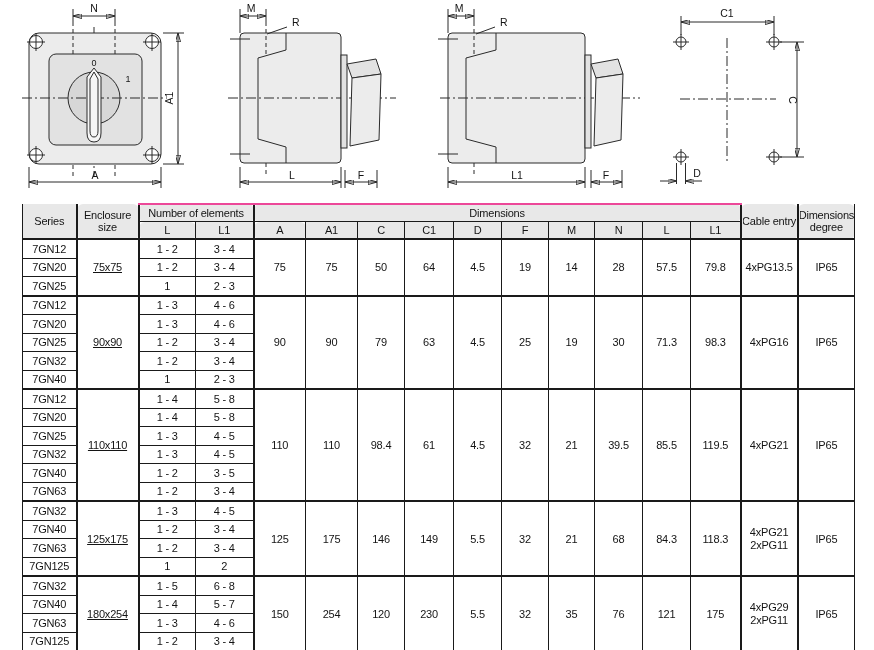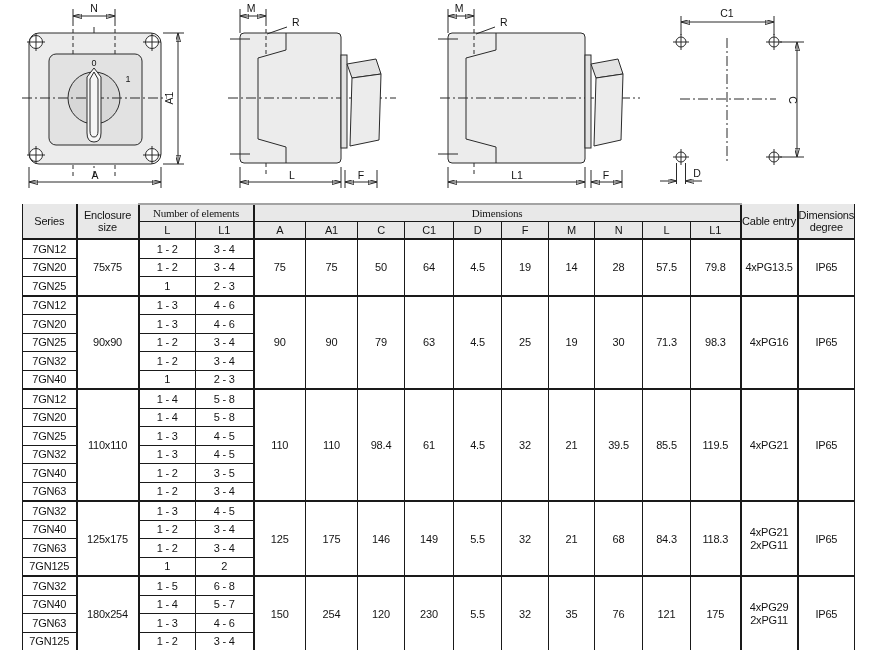--- a/index.html
+++ b/index.html
@@ -25,26 +25,26 @@
   .dim-table {
     position:absolute; left:22px; top:203px; width:832px;
     border-collapse:collapse; table-layout:fixed;
     font-size:11px; color:#141414; letter-spacing:-0.2px;
   }
   .dim-table th, .dim-table td {
     border:1px solid #1a1a1a; text-align:center; vertical-align:middle;
     padding:0; font-weight:normal; overflow:hidden;
   }
   .dim-table thead th { background:#e8e8e8; height:16px; border-top:0; }
-  .dim-table th.bt2 { border-top:2px solid #a3a3a3;font-family:Liberation Serif, serif; }
+  .dim-table th.bt2 { border-top:2px solid #ec4899; }
   .dim-table .hb  { border-bottom:2px solid #1a1a1a; }
-  .dim-table .bl2 { border-left-width:2px; }
+  .dim-table .bl2 { border-left-width:2px;border-radius:6px; }
   .dim-table td { height:17.5px; }
   .c-series { font-weight:bold; }
-  .c-enc { text-align:left; padding-left:4px; vertical-align:top; padding-top:2px; }
+  .c-enc { text-align:left; padding-left:4px; vertical-align:top; padding-top:2px;text-decoration:underline; }
   .c-cable { white-space:pre-line; line-height:1.15; }
   .dim-table tr.group-end td { border-bottom:2px solid #1a1a1a; }
   .dim-table td.rs { border-bottom:2px solid #1a1a1a; }
 </style>
 </head>
 <body>
 
 <div class="stage">
 
   <svg class="dwg" width="874" height="200" viewBox="0 0 874 200">

